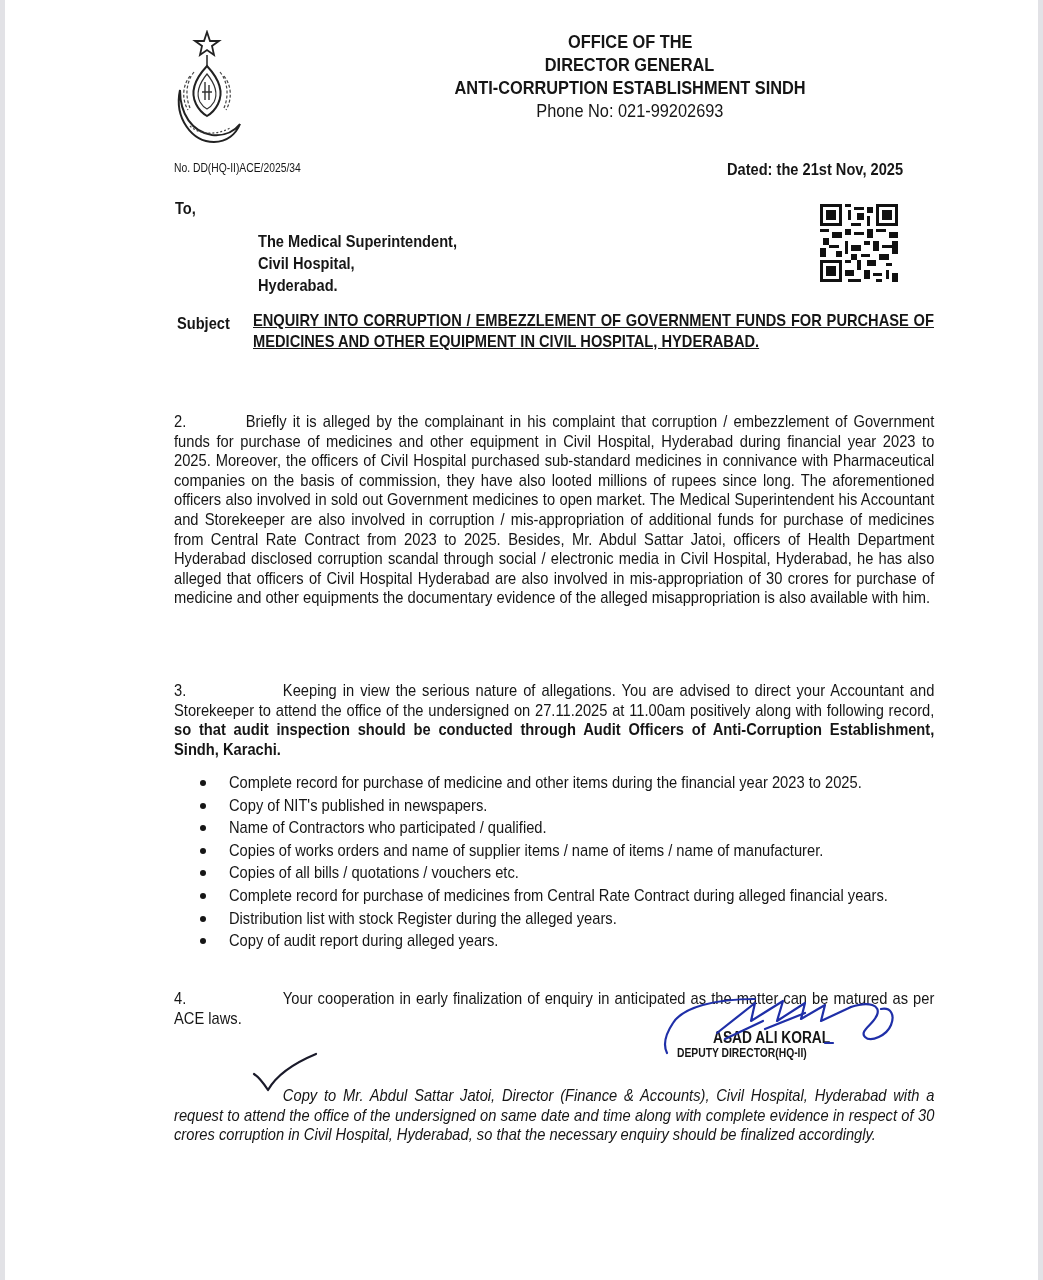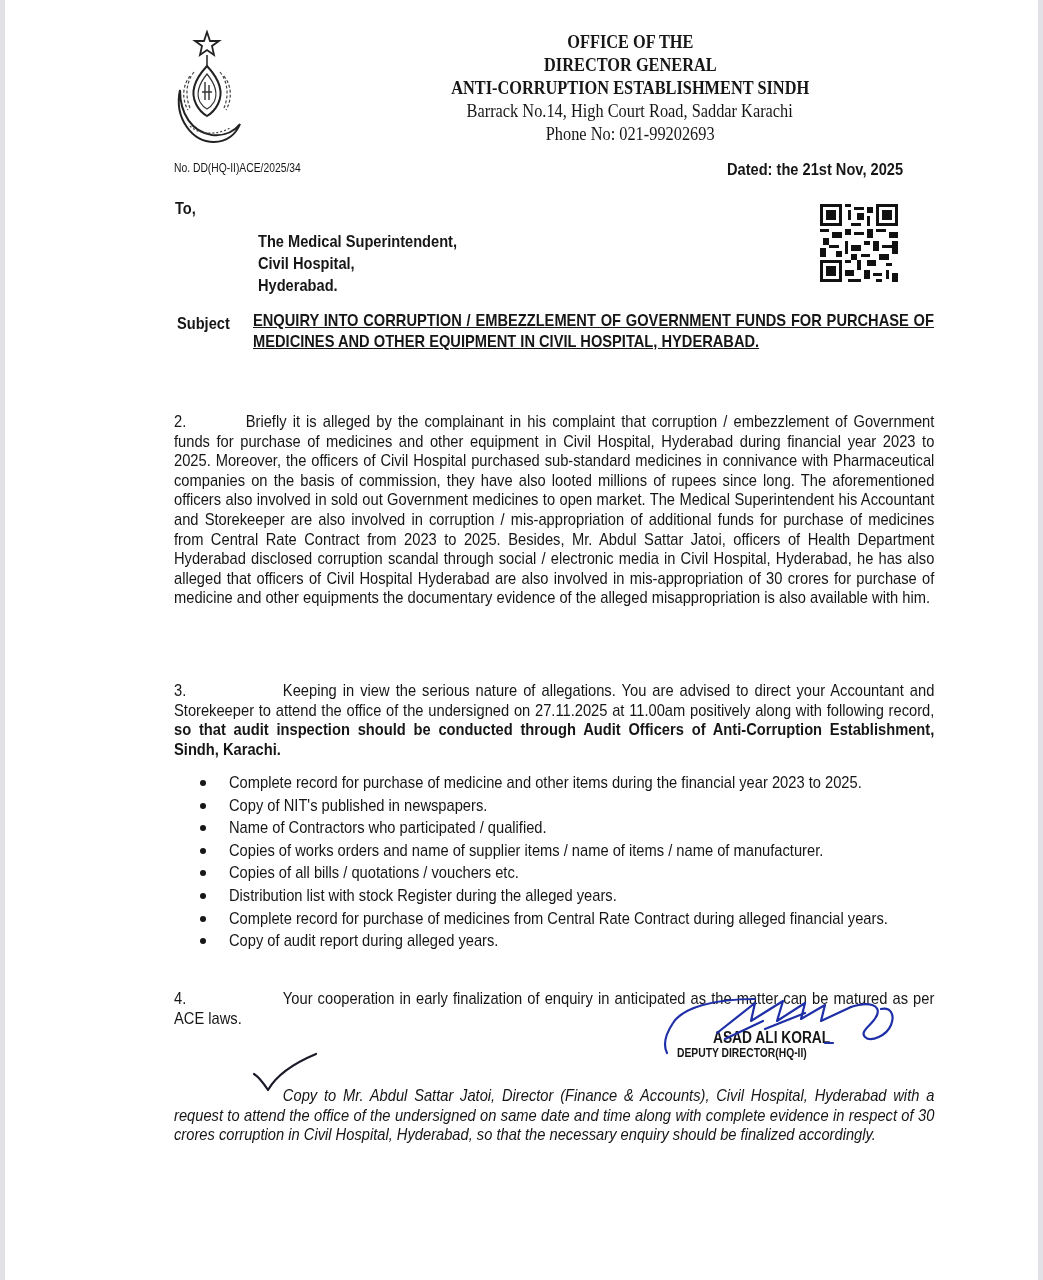--- a/index.html
+++ b/index.html
@@ -6,21 +6,21 @@
   body {
     width: 1043px; height: 1280px; background: #ffffff; position: relative; overflow: hidden;
     font-family: "Liberation Sans", sans-serif; color: #161616;
   }
   .edge-left { position: absolute; left: 0; top: 0; width: 5px; height: 1280px; background: #e2e2e6; }
   .edge-right { position: absolute; right: 0; top: 0; width: 5px; height: 1280px; background: #e2e2e6; }
   .page { position: absolute; left: 0; top: 0; width: 1043px; height: 1280px; }
 
   .logo { position: absolute; left: 172px; top: 30px; width: 70px; height: 120px; }
 
-  .hdr { position: absolute; left: 380px; width: 500px; text-align: center; font-size: 19px; line-height: 23px; font-family: Liberation Serif, serif; }
+  .hdr { position: absolute; left: 380px; width: 500px; text-align: center; font-size: 19px; line-height: 23px; }
   .hdr .line { display: block; white-space: nowrap; }
   .hdr .b { font-weight: bold; }
   .narrow { display: inline-block; transform: scaleX(0.86); transform-origin: center; white-space: nowrap; }
 
   .abs { position: absolute; white-space: nowrap; }
   .ref { left: 174px; top: 161px; font-size: 12px; }
   .ref .narrow, .dated .narrow, .to .narrow, .addr .narrow, .subjlbl .narrow { transform-origin: left; }
   .dated { left: 727px; top: 160px; font-size: 17px; font-weight: bold; text-align: center; }
   .to { left: 175px; top: 199px; font-size: 17px; font-weight: bold; }
   .addr { left: 258px; top: 231px; font-size: 17px; font-weight: bold; line-height: 22px; }
@@ -69,21 +69,20 @@
     <path d="M18 46 C 10 56, 10 70, 16 80 M22 42 C 14 52, 13 66, 18 78" fill="none" stroke="#444" stroke-width="1.2" stroke-dasharray="3 2"></path>
     <path d="M52 46 C 60 56, 60 70, 54 80 M48 42 C 56 52, 57 66, 52 78" fill="none" stroke="#444" stroke-width="1.2" stroke-dasharray="3 2"></path>
     <path d="M8 60 C 2 88, 20 112, 42 112 C 55 112, 64 104, 68 94 C 60 104, 50 106, 40 105 C 20 102, 8 84, 8 60 Z" fill="none" stroke="#222" stroke-width="2"></path>
     <path d="M18 96 C 26 104, 44 106, 58 98" fill="none" stroke="#444" stroke-width="1.2" stroke-dasharray="2 2"></path>
   </svg>
 
   <div class="hdr" style="top:30px;">
     <span class="line b"><span class="narrow">OFFICE OF THE</span></span>
     <span class="line b"><span class="narrow">DIRECTOR GENERAL</span></span>
     <span class="line b"><span class="narrow">ANTI-CORRUPTION ESTABLISHMENT SINDH</span></span>
-    <span class="line"><span class="narrow">Barrack No.14, High Court Road, Saddar Karachi</span></span>
     <span class="line"><span class="narrow">Phone No: 021-99202693</span></span>
   </div>
 
   <div class="abs ref"><span class="narrow">No. DD(HQ-II)ACE/2025/34</span></div>
   <div class="abs dated"><span class="narrow">Dated: the 21st Nov, 2025</span></div>
 
   <svg class="qr" viewBox="0 0 25 25" shape-rendering="crispEdges">
     <rect x="0" y="0" width="7" height="7" fill="#111"></rect>
       <rect x="1" y="1" width="5" height="5" fill="#fff"></rect>
       <rect x="2" y="2" width="3" height="3" fill="#111"></rect>
@@ -173,25 +172,25 @@
       <li>
           <span class="dot"></span>
           <span class="t">Copies of works orders and name of supplier items / name of items / name of manufacturer.</span>
         </li>
       <li>
           <span class="dot"></span>
           <span class="t">Copies of all bills / quotations / vouchers etc.</span>
         </li>
       <li>
           <span class="dot"></span>
+          <span class="t">Complete record for purchase of medicines from Central Rate Contract during alleged financial years.</span>
+        </li>
+      <li>
+          <span class="dot"></span>
           <span class="t">Distribution list with stock Register during the alleged years.</span>
-        </li>
-      <li>
-          <span class="dot"></span>
-          <span class="t">Complete record for purchase of medicines from Central Rate Contract during alleged financial years.</span>
         </li>
       <li>
           <span class="dot"></span>
           <span class="t">Copy of audit report during alleged years.</span>
         </li>
     </ul>
   </div>
 
   <div class="para" style="top:989px;">
     <span class="txt"><span class="num" style="width:126px;">4.</span><span>Your cooperation in early finalization of enquiry in anticipated as the matter can be matured as per ACE laws.</span></span>

